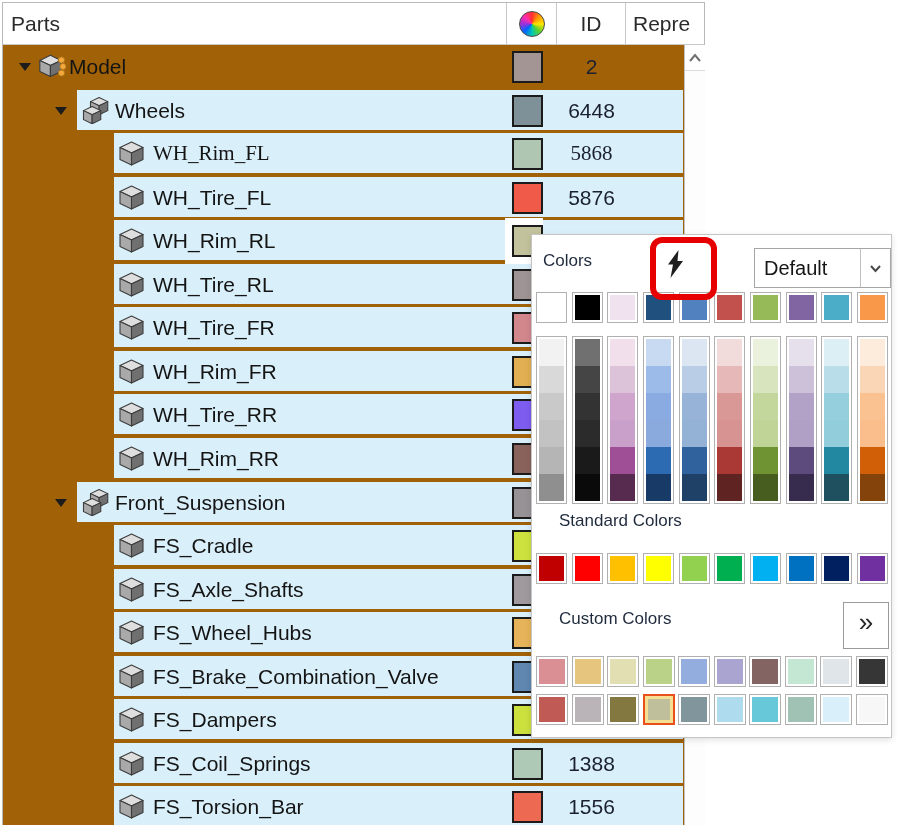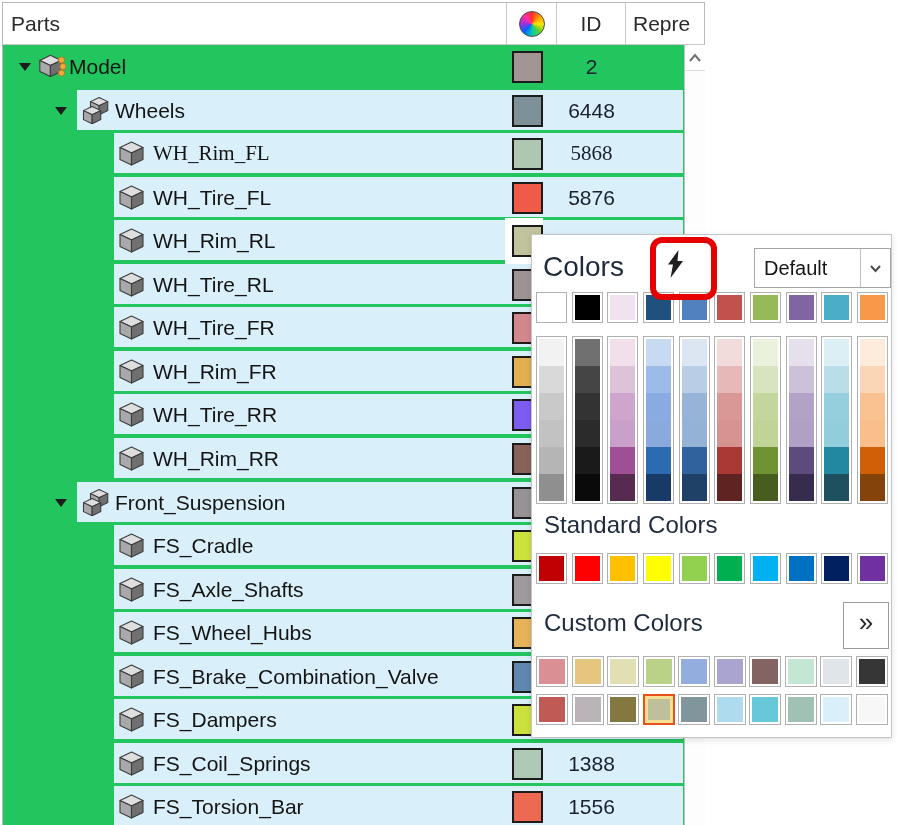--- a/index.html
+++ b/index.html
@@ -2,21 +2,21 @@
 <html><head>
 <meta charset="utf-8">
 <style>
   html,body{margin:0;padding:0;background:#ffffff;}
   .canvas{position:relative;width:901px;height:825px;background:#fff;overflow:hidden;
           font-family:"Liberation Sans",sans-serif;-webkit-font-smoothing:antialiased;}
 
   
   .panel{position:absolute;left:2px;top:2px;width:701px;height:823px;
          border-left:1px solid #b9b9b9;border-top:1px solid #b9b9b9;border-right:1px solid #b9b9b9;
-         background:#22c55e;}
+         background:#a16207;}
   .hdr{position:absolute;left:0;top:0;width:100%;height:41px;background:#fff;
        border-bottom:1px solid #c9c9c9;}
   .hcell{position:absolute;top:0;height:41px;display:flex;align-items:center;
          font-size:21px;color:#2b2b2b;overflow:hidden;white-space:nowrap;}
   .hc-parts{left:0;width:503px;padding-left:8px;}
   .hc-color{left:504px;width:49px;justify-content:center;}
   .hc-id{left:554px;width:68px;justify-content:center;}
   .hc-repr{left:623px;width:57px;padding-left:7px;}
   .hsep{position:absolute;top:0;width:1px;height:41px;background:#c9c9c9;}
   .colorwheel{width:24px;height:24px;border-radius:50%;border:1px solid #4a4a4a;
@@ -37,21 +37,21 @@
 
   
   .scrollbar{position:absolute;left:681px;top:42px;width:20px;height:781px;background:#fdfdfd;
              border-left:1px solid #c2c2c2;}
   .scroll-up{position:absolute;left:0;top:0;width:100%;height:25px;background:#fff;
              border-bottom:1px solid #dcdcdc;display:flex;align-items:center;justify-content:center;}
 
   
   .popup{position:absolute;left:531px;top:234px;width:359px;height:502px;background:#fff;
          border:1px solid #c5c5c5;box-shadow:0 2px 6px rgba(0,0,0,0.12);z-index:20;}
-  .popup-title{position:absolute;left:11px;top:16px;font-size:28px;color:#1f2a3c;}
+  .popup-title{position:absolute;left:11px;top:16px;font-size:17px;color:#1f2a3c;}
   .bolt-btn{position:absolute;left:124px;top:10px;width:38px;height:38px;background:#fff;border:none;
             padding:0;display:flex;align-items:center;justify-content:center;cursor:pointer;} 
   .annot-rect{position:absolute;left:650px;top:237px;width:55px;height:51px;border:6px solid #e60000;
               border-radius:12px;z-index:40;}
   .scheme-select{position:absolute;left:222px;top:13px;width:135px;height:38px;border:1px solid #a6a6a6;
                  background:#fff;display:flex;align-items:center;}
   .scheme-value{flex:1;padding-left:9px;font-size:20px;color:#161616;}
   .dd-arrow{width:29px;height:100%;border-left:1px solid #c0c0c0;display:flex;align-items:center;justify-content:center;}
 
   .swrow{position:absolute;left:4px;width:352px;display:flex;justify-content:space-between;}
@@ -59,21 +59,21 @@
   #variant-grid{top:101px;}
   #standard-row{top:318px;}
   #custom-row1{top:421px;}
   #custom-row2{top:459px;}
   .sw{box-sizing:border-box;width:31px;height:31px;border:1px solid #b0b0b0;background:#fff;padding:2px;}
   .sw-fill{width:100%;height:100%;}
   .sw.custom{width:32px;}
   .sw.selected{border:2px solid #e8501e;background:#f5df92;padding:3px;}
   .vcol{box-sizing:border-box;width:31px;height:168px;border:1px solid #b0b0b0;background:#fff;padding:2px;}
   .vcell{width:100%;height:27px;}
-  .sec-label{position:absolute;left:12px;font-size:24px;color:#1f2a3c;}
+  .sec-label{position:absolute;left:27px;font-size:17px;color:#1f2a3c;}
   .lbl-std{top:276px;}
   .lbl-cust{top:374px;}
   .more-btn{position:absolute;left:311px;top:367px;width:46px;height:47px;background:#fff;
             border:1px solid #9a9a9a;font-family:"Liberation Sans",sans-serif;font-size:26px;color:#2a2a2a;
             display:flex;align-items:center;justify-content:center;padding:0 0 6px 0;cursor:pointer;}
 </style>
 </head>
 <body>
 
 <div class="canvas">

